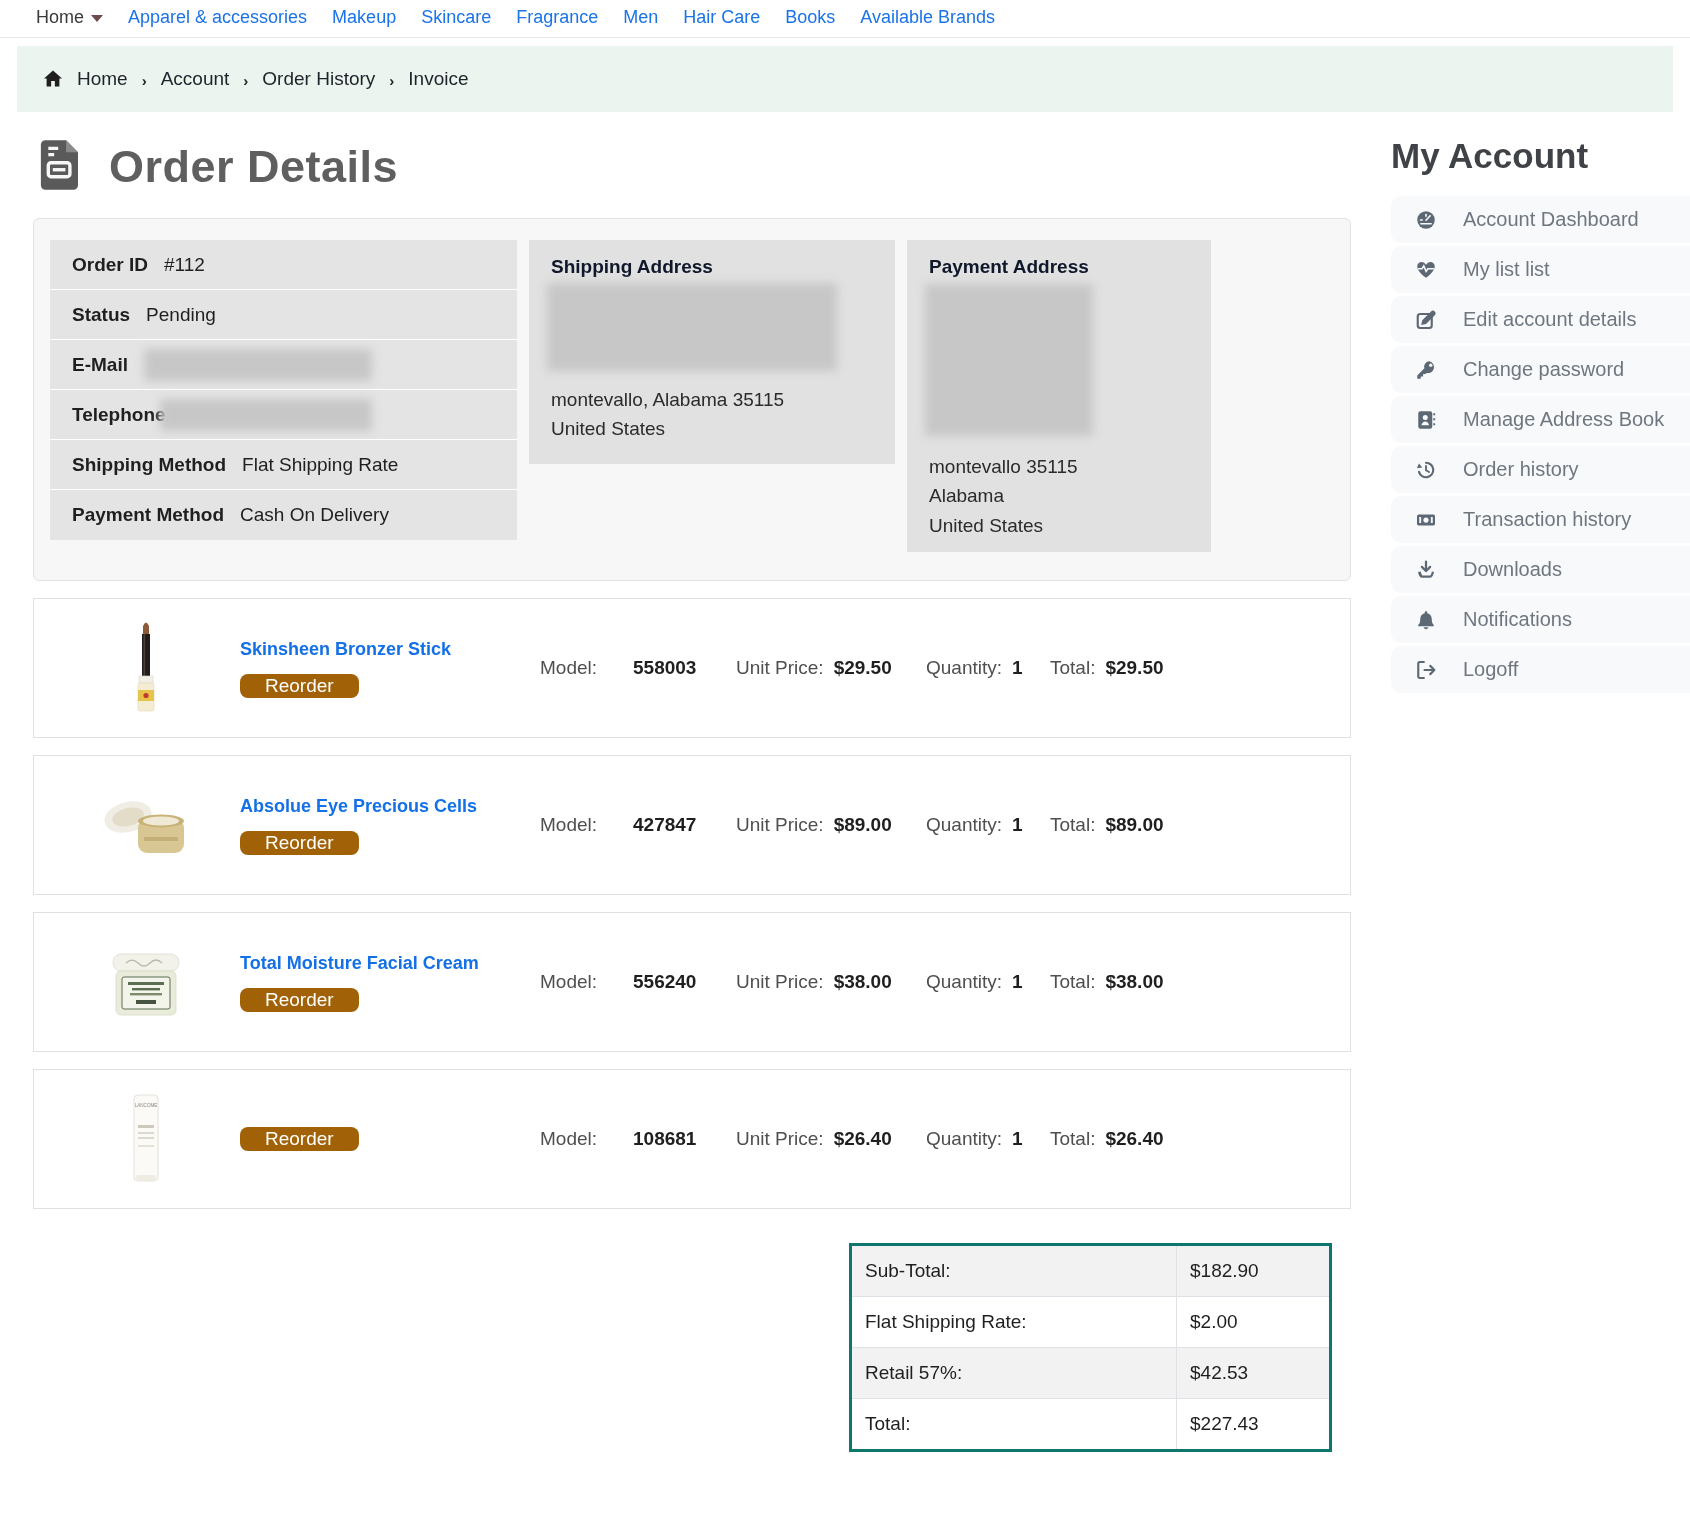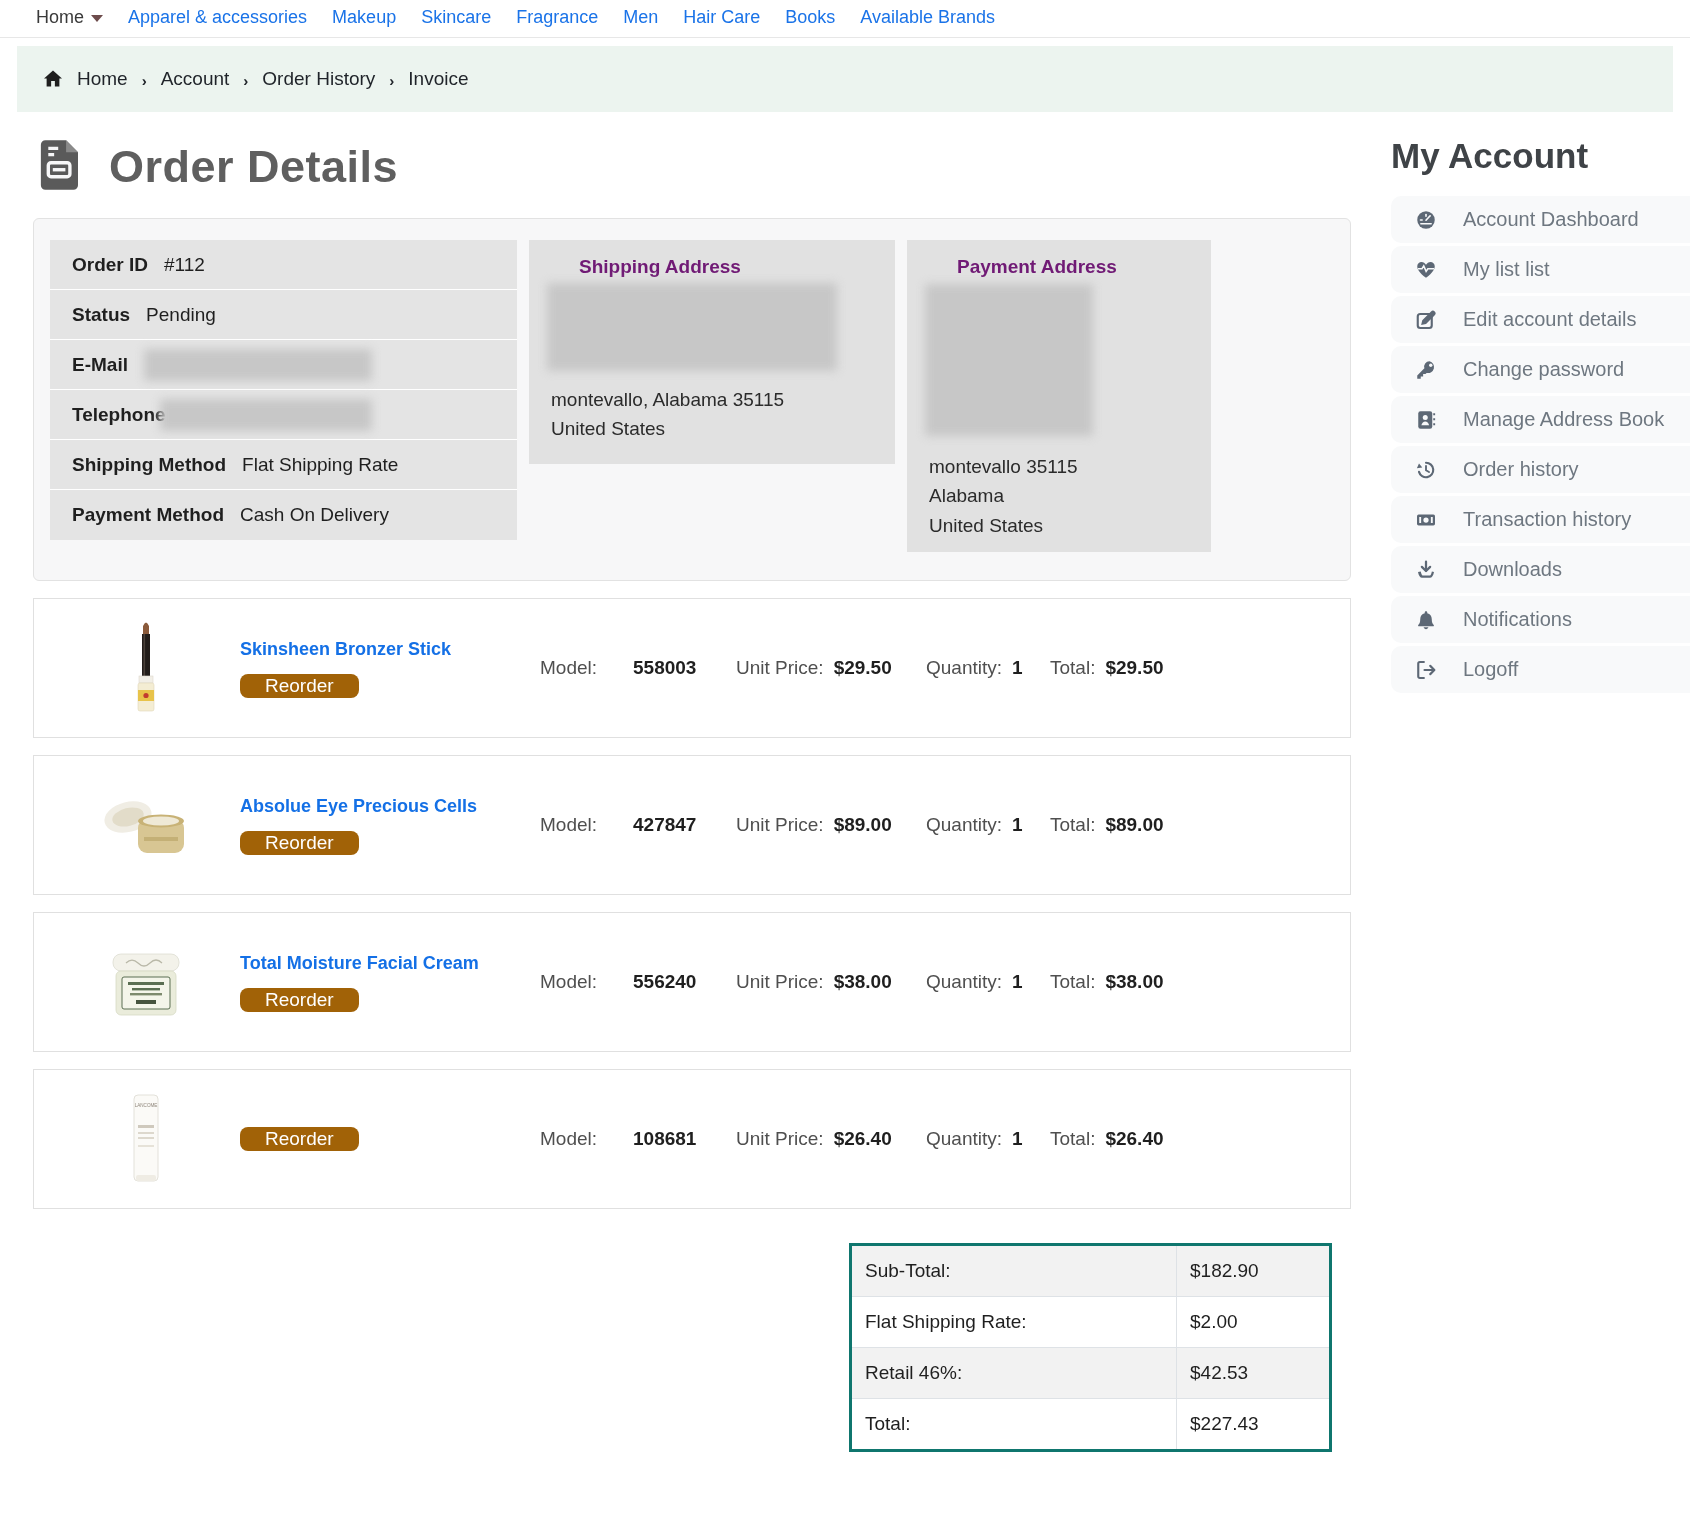--- a/index.html
+++ b/index.html
@@ -44,21 +44,21 @@
   .info-row:last-child { border-bottom:none; }
   .info-lbl { font-weight:700; color:#1f1f1f; margin-right:16px; white-space:nowrap; }
   .info-val { color:#1f1f1f; }
   .redact { background:#c7c7c7; filter:blur(5px); border-radius:2px; }
   .redact-email { width:228px; height:32px; }
   .redact-phone { width:212px; height:32px; margin-left:-22px; }
 
   .addr-box { background:#e1e1e1; padding:16px 22px; font-size:19px; flex:none; }
   .addr-shipping { width:366px; height:224px; }
   .addr-payment { width:304px; height:312px; }
-  .addr-title { font-weight:700; color:#701a75; margin-bottom:5px;margin-left:28px; }
+  .addr-title { font-weight:700; color:#0f172a; margin-bottom:5px; }
   .addr-line { color:#2b2b2b; line-height:1.55; }
   .redact-ship { width:290px; height:88px; margin:4px 0 14px -4px; }
   .redact-pay { width:168px; height:152px; margin:6px 0 16px -4px; }
 
   
   .pcard { border:1px solid #e0e0e0; background:#fff; margin-top:17px;
            display:flex; align-items:center; min-height:134px; padding:17px 20px; }
   .pimg { width:100px; height:104px; margin-left:42px; margin-right:44px; flex:none;
           display:flex; align-items:center; justify-content:center; }
   .ptitle-col { width:272px; flex:none; }
@@ -330,21 +330,21 @@
     <div class="totals">
       <div class="trow alt">
         <div class="tlbl">Sub-Total:</div>
         <div class="tval">$182.90</div>
       </div>
       <div class="trow">
         <div class="tlbl">Flat Shipping Rate:</div>
         <div class="tval">$2.00</div>
       </div>
       <div class="trow alt">
-        <div class="tlbl">Retail 46%:</div>
+        <div class="tlbl">Retail 57%:</div>
         <div class="tval">$42.53</div>
       </div>
       <div class="trow">
         <div class="tlbl">Total:</div>
         <div class="tval">$227.43</div>
       </div>
     </div>
   </div>
 
   <aside class="sidebar">

